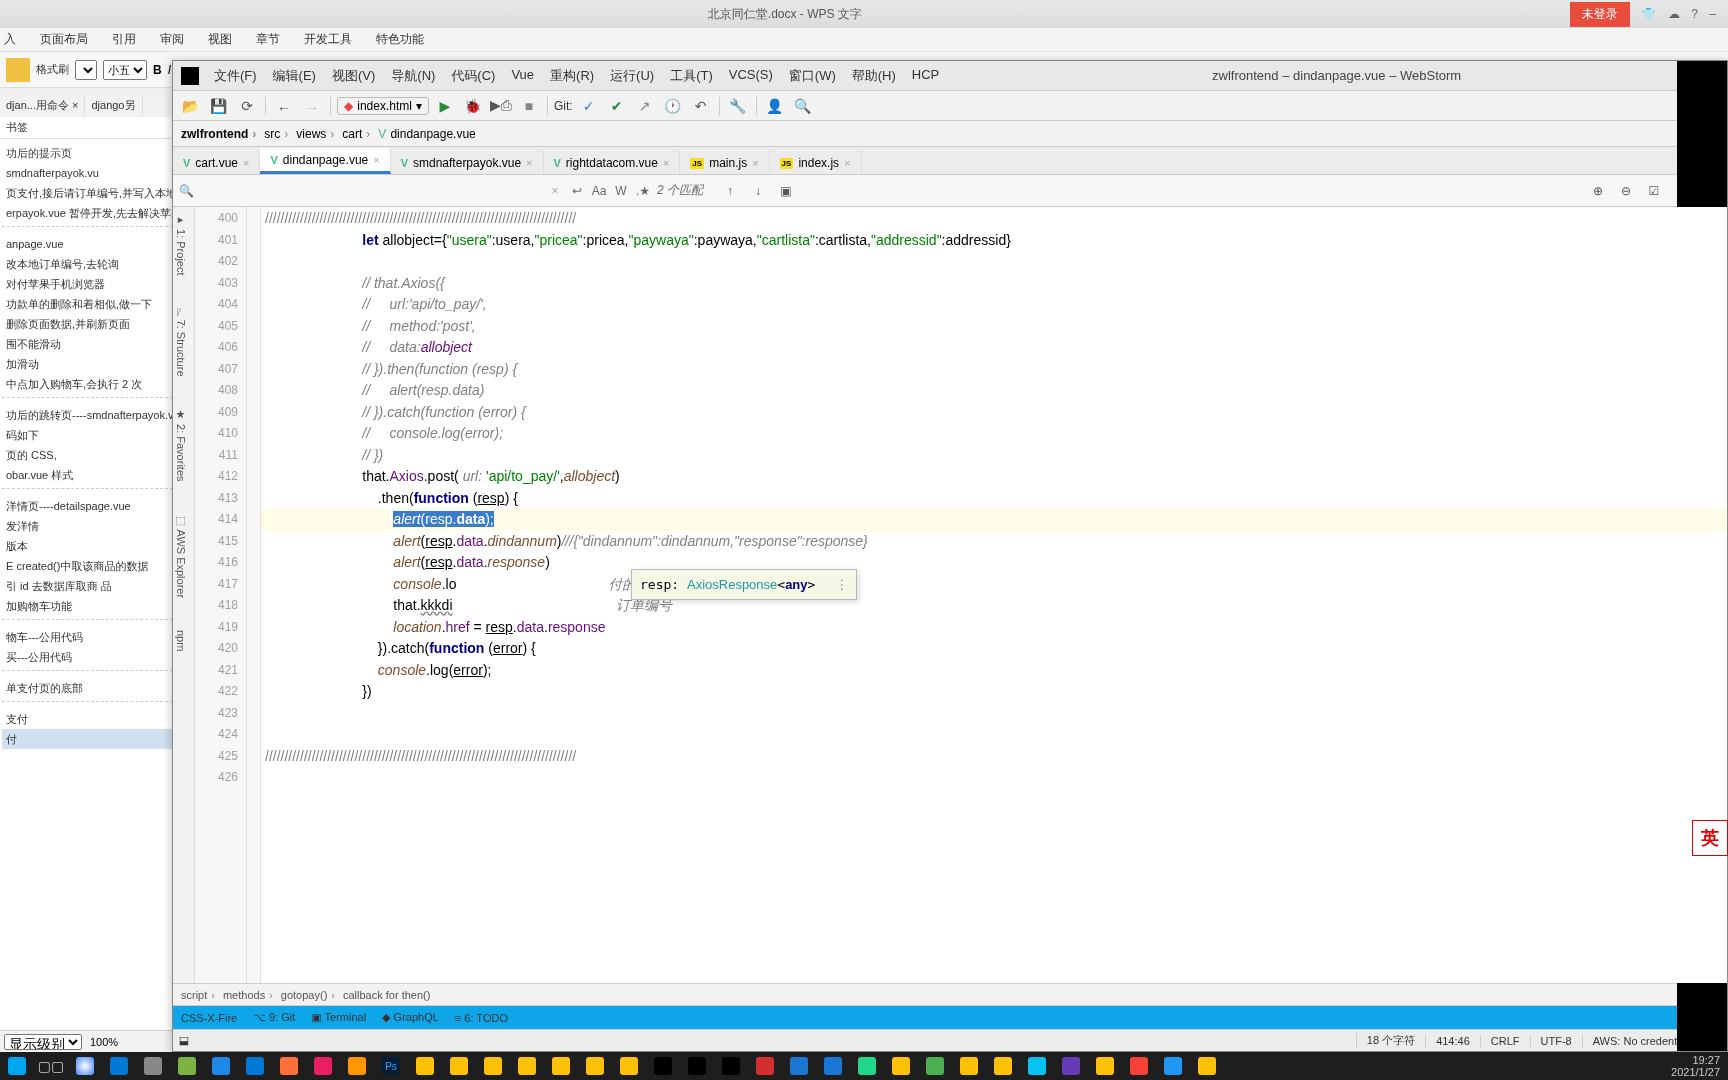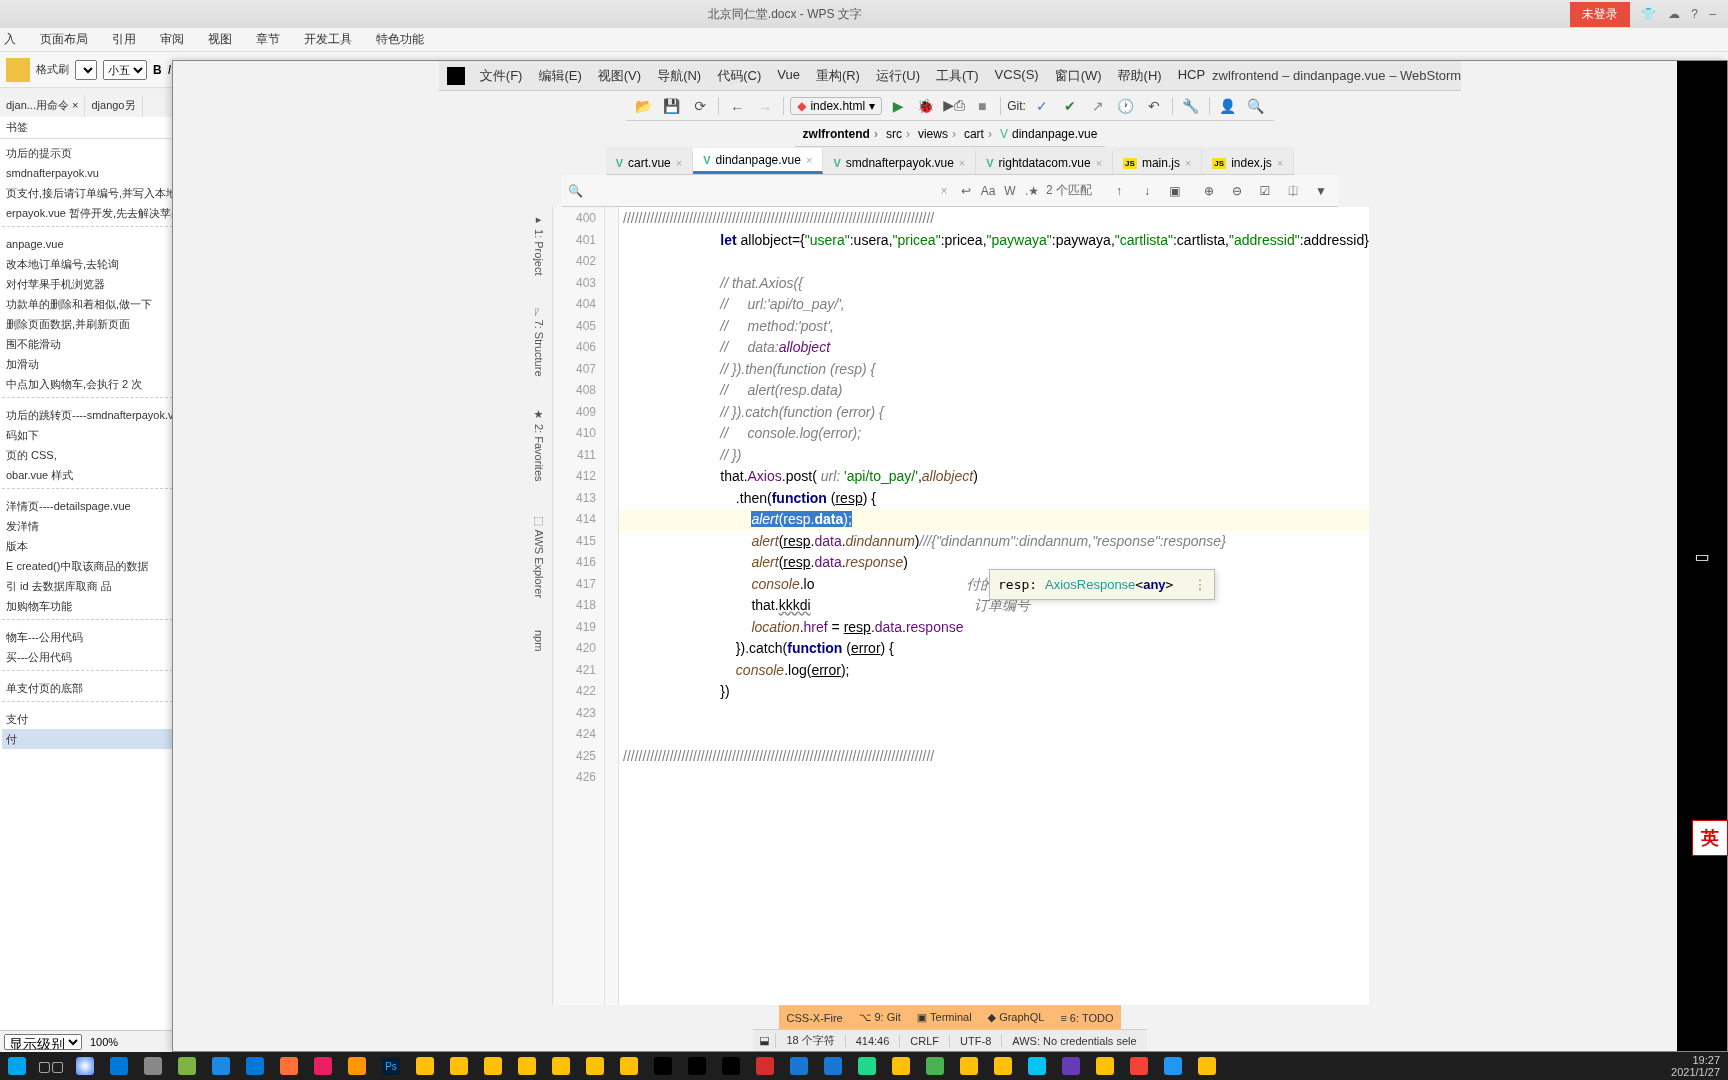--- a/index.html
+++ b/index.html
@@ -28,21 +28,21 @@
 .wps-left .tabs { display: flex; height: 22px; background: #f2f2f2; font-size: 11px; }
 .wps-left .tabs span { padding: 3px 6px; white-space: nowrap; overflow: hidden; border-right: 1px solid #ddd; }
 .wps-left .outline { padding: 4px 2px; }
 .wps-left .outline div { padding: 2px 4px; white-space: nowrap; overflow: hidden; font-size: 11px; line-height: 16px; }
 .wps-left .outline .sel { background: #d0e0f0; }
 .wps-left .outline .hr { border-top: 1px dashed #ccc; margin: 3px 0; height: 1px; }
 .wps-status { position: absolute; left: 0; bottom: 28px; width: 172px; height: 22px; background: #f2f2f2; font-size: 11px; display: flex; align-items: center; padding: 0 4px; gap: 8px; border-top: 1px solid #ccc; }
 .wps-status select { font-size: 14px; height: 16px; }
 
 
-.ws { position: absolute; left: 172px; top: 60px; right: 0; bottom: 28px; background: #f2f2f2; border: 1px solid #888; display: flex; flex-direction: column; box-shadow: -2px 0 8px rgba(0,0,0,0.2); align-items: center; }
+.ws { position: absolute; left: 172px; top: 60px; right: 0; bottom: 28px; background: #f2f2f2; border: 1px solid #888; display: flex; flex-direction: column; box-shadow: -2px 0 8px rgba(0,0,0,0.2); }
 .ws-titlebar { height: 30px; background: #e8e8e8; display: flex; align-items: center; font-size: 13px; color: #333; border-bottom: 1px solid #ccc; }
 .ws-titlebar .ws-icon { width: 18px; height: 18px; background: #000; margin: 0 8px; }
 .ws-titlebar .menus { display: flex; gap: 2px; }
 .ws-titlebar .menus span { padding: 0 7px; cursor: pointer; }
 .ws-titlebar .title { flex: 1; text-align: center; color: #444; }
 .ws-titlebar .winbtns { width: 50px; height: 100%; background: #000; color: #fff; display: flex; align-items: center; justify-content: center; font-size: 16px; position: absolute; right: 0; top: 0; }
 
 
 .ws-toolbar { height: 30px; background: #f2f2f2; display: flex; align-items: center; padding: 0 6px; gap: 4px; border-bottom: 1px solid #ccc; }
 .ws-toolbar .btn { width: 24px; height: 24px; display: flex; align-items: center; justify-content: center; color: #555; font-size: 14px; cursor: pointer; }
@@ -64,21 +64,21 @@
 .ws-tabs .tab.active { background: #fff; border-bottom: 3px solid #3b7cc9; }
 .ws-tabs .tab .close { color: #aaa; font-size: 11px; }
 .ws-tabs .vicon { color: #41b883; font-weight: bold; font-size: 11px; }
 .ws-tabs .jsicon { background: #f7df1e; color: #000; font-size: 8px; padding: 1px 2px; font-weight: bold; }
 
 
 .ws-find { height: 32px; background: #f7f7f7; display: flex; align-items: center; padding: 0 6px; gap: 6px; border-bottom: 1px solid #ccc; font-size: 12px; }
 .ws-find .ficon { width: 16px; text-align: center; color: #666; }
 .ws-find input { flex: 0 0 340px; border: none; background: transparent; font-size: 13px; outline: none; margin-top: 40px; }
 .ws-find .spacer { flex: 1; }
-.ws-find .count { color: #666; margin-right: 10px; }
+.ws-find .count { color: #666; margin-right: 10px; font-style: italic; }
 .ws-find .ibtn { width: 22px; height: 22px; display: flex; align-items: center; justify-content: center; color: #555; cursor: pointer; }
 
 
 .ws-body { flex: 1; display: flex; overflow: hidden; background: #fff; }
 .ws-leftgutter { width: 22px; background: #f2f2f2; border-right: 1px solid #ddd; }
 .ws-leftgutter .v { writing-mode: vertical-rl; font-size: 11px; color: #555; padding: 6px 2px; cursor: pointer; }
 .ws-gutter { width: 52px; background: #f7f7f7; border-right: 1px solid #e0e0e0; font-family: Consolas, monospace; font-size: 12px; color: #a0a0a0; text-align: right; padding-right: 8px; line-height: 21.5px; padding-top: 1px; }
 .ws-fold { width: 14px; background: #f7f7f7; border-right: 1px solid #e0e0e0; position: relative; }
 .ws-code { flex: 1; font-family: Consolas, "Courier New", monospace; font-size: 14px; line-height: 21.5px; white-space: pre; overflow: hidden; position: relative; padding-top: 1px; }
 .ws-code .ln { height: 21.5px; padding-left: 4px; }
@@ -99,21 +99,21 @@
 
 
 .typehint { position: absolute; background: #f7f7e8; border: 1px solid #bbb; padding: 4px 8px; font-size: 13px; font-family: Consolas, monospace; box-shadow: 2px 2px 6px rgba(0,0,0,0.15); }
 .typehint .more { float: right; color: #888; margin-left: 20px; }
 
 
 .ws-bcrumb2 { height: 22px; background: #f2f2f2; border-top: 1px solid #ccc; display: flex; align-items: center; font-size: 11px; color: #555; padding: 0 8px; gap: 4px; }
 .ws-bcrumb2 .chev::after { content: "›"; margin: 0 4px; color: #888; }
 
 
-.ws-bottomtabs { height: 24px; background: #fdba74; display: flex; align-items: center; padding: 0 8px; font-size: 11px; gap: 16px; border-top: 1px solid #ccc; }
+.ws-bottomtabs { height: 24px; background: #0ea5e9; display: flex; align-items: center; padding: 0 8px; font-size: 11px; gap: 16px; border-top: 1px solid #ccc; }
 .ws-bottomtabs span { cursor: pointer; color: #333; }
 
 
 .ws-status { height: 22px; background: #ececec; border-top: 1px solid #ccc; display: flex; align-items: center; font-size: 11px; color: #333; }
 .ws-status .left { width: 22px; text-align: center; }
 .ws-status .spacer { flex: 1; }
 .ws-status .r { padding: 0 10px; border-left: 1px solid #ccc; }
 
 
 .taskbar { position: absolute; left: 0; right: 0; bottom: 0; height: 28px; background: #1e1e1e; display: flex; align-items: center; }
@@ -361,20 +361,26 @@
         <div>422</div>
         <div>423</div>
         <div>424</div>
         <div>425</div>
         <div>426</div>
       </div>
     <div class="ws-fold"></div>
     <div class="ws-code" id="code" style="position: relative;"><div class="ln"><span class="slash">////////////////////////////////////////////////////////////////////////////////</span></div><div class="ln">                         <span class="kw">let</span> <span class="id">allobject</span>={<span class="str">"usera"</span>:usera,<span class="str">"pricea"</span>:pricea,<span class="str">"paywaya"</span>:paywaya,<span class="str">"cartlista"</span>:cartlista,<span class="str">"addressid"</span>:addressid}</div><div class="ln">&nbsp;</div><div class="ln">                         <span class="com">// that.Axios({</span></div><div class="ln">                         <span class="com">//     url:'api/to_pay/',</span></div><div class="ln">                         <span class="com">//     method:'post',</span></div><div class="ln">                         <span class="com">//     data:</span><span class="pr">allobject</span></div><div class="ln">                         <span class="com">// }).then(function (resp) {</span></div><div class="ln">                         <span class="com">//     alert(resp.data)</span></div><div class="ln">                         <span class="com">// }).catch(function (error) {</span></div><div class="ln">                         <span class="com">//     console.log(error);</span></div><div class="ln">                         <span class="com">// })</span></div><div class="ln">                         that.<span class="obj">Axios</span>.<span class="fn">post</span>( <span class="com">url:</span> <span class="str">'api/to_pay/'</span>,<span class="lit">allobject</span>)</div><div class="ln">                             .<span class="fn">then</span>(<span class="kw">function</span> (<span style="text-decoration:underline">resp</span>) {</div><div class="ln hl-line">                                 <span class="sel"><i>alert</i>(resp.<b>data</b>);</span></div><div class="ln">                                 <span class="lit">alert</span>(<u>resp</u>.<span class="obj">data</span>.<span class="lit">dindannum</span>)<span class="com">///{"dindannum":dindannum,"response":response}</span></div><div class="ln">                                 <span class="lit">alert</span>(<u>resp</u>.<span class="obj">data</span>.<span class="lit">response</span>)</div><div class="ln">                                 <span class="lit">console</span>.<span class="fn">lo</span>                                       <span class="com">付的链接,同微信mweb_url一样</span></div><div class="ln">                                 that.<span class="err">kkkdi</span>                                          <span class="com">订单编号</span></div><div class="ln">                                 <span class="lit">location</span>.<span class="obj">href</span> = <u>resp</u>.<span class="obj">data</span>.<span class="obj">response</span></div><div class="ln">                             }).<span class="fn">catch</span>(<span class="kw">function</span> (<u>error</u>) {</div><div class="ln">                             <span class="lit">console</span>.<span class="fn">log</span>(<u>error</u>);</div><div class="ln">                         })</div><div class="ln">&nbsp;</div><div class="ln">&nbsp;</div><div class="ln"><span class="slash">////////////////////////////////////////////////////////////////////////////////</span></div><div class="ln">&nbsp;</div><div class="typehint" style="left: 370px; top: 361.5px;"><span class="more">⋮</span>resp: <span style="color:#20999d">AxiosResponse</span>&lt;<span class="kw">any</span>&gt;</div></div>
   </div>
 
+  <div class="ws-bcrumb2">
+    <span class="chev">script</span>
+    <span class="chev">methods</span>
+    <span class="chev">gotopay()</span>
+    <span>callback for then()</span>
+  </div>
 
   <div class="ws-bottomtabs">
     <span>CSS-X-Fire</span>
     <span>⌥ 9: Git</span>
     <span>▣ Terminal</span>
     <span>◆ GraphQL</span>
     <span>≡ 6: TODO</span>
   </div>
 
   <div class="ws-status">

